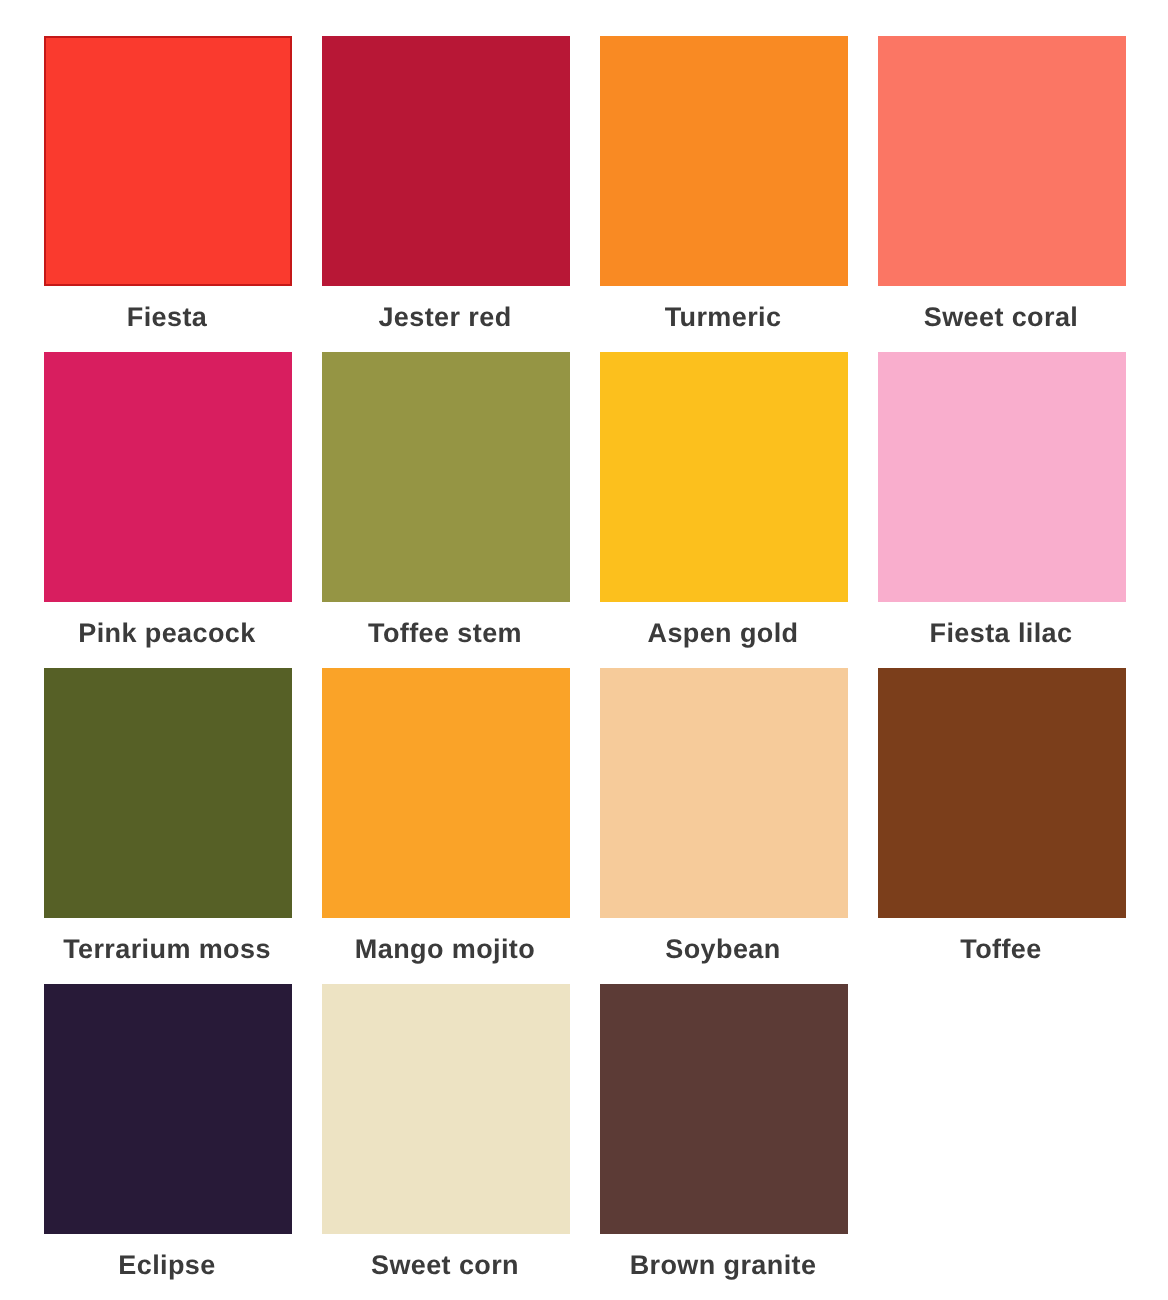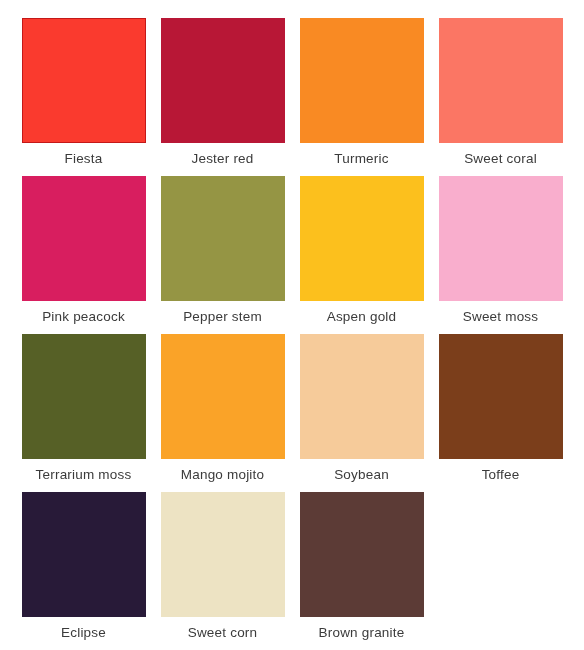--- a/index.html
+++ b/index.html
@@ -50,21 +50,21 @@
   }
 
   .swatch-label {
     margin-top: 7px;
     font-size: 13.5px;
     line-height: 17px;
     color: #3b3b3b;
     text-align: center;
     letter-spacing: 0.2px;
     white-space: nowrap;
-    font-weight: 400;
+    font-weight: 700;
   }
 </style>
 </head>
 <body>
 
 <div id="palette-grid">
 
 <div class="swatch-cell">
       <div class="swatch-chip has-outline" style="background-color: rgb(250, 58, 46); border-color: rgb(196, 24, 24);"></div>
       <div class="swatch-label">Fiesta</div>
@@ -80,29 +80,29 @@
     <div class="swatch-cell">
       <div class="swatch-chip" style="background-color: rgb(251, 118, 100);"></div>
       <div class="swatch-label">Sweet coral</div>
     </div>
     <div class="swatch-cell">
       <div class="swatch-chip" style="background-color: rgb(216, 30, 95);"></div>
       <div class="swatch-label">Pink peacock</div>
     </div>
     <div class="swatch-cell">
       <div class="swatch-chip" style="background-color: rgb(149, 149, 68);"></div>
-      <div class="swatch-label">Pepper stem</div>
+      <div class="swatch-label">Toffee stem</div>
     </div>
     <div class="swatch-cell">
       <div class="swatch-chip" style="background-color: rgb(252, 192, 29);"></div>
       <div class="swatch-label">Aspen gold</div>
     </div>
     <div class="swatch-cell">
       <div class="swatch-chip" style="background-color: rgb(249, 174, 205);"></div>
-      <div class="swatch-label">Sweet moss</div>
+      <div class="swatch-label">Fiesta lilac</div>
     </div>
     <div class="swatch-cell">
       <div class="swatch-chip" style="background-color: rgb(86, 96, 38);"></div>
       <div class="swatch-label">Terrarium moss</div>
     </div>
     <div class="swatch-cell">
       <div class="swatch-chip" style="background-color: rgb(250, 163, 40);"></div>
       <div class="swatch-label">Mango mojito</div>
     </div>
     <div class="swatch-cell">

